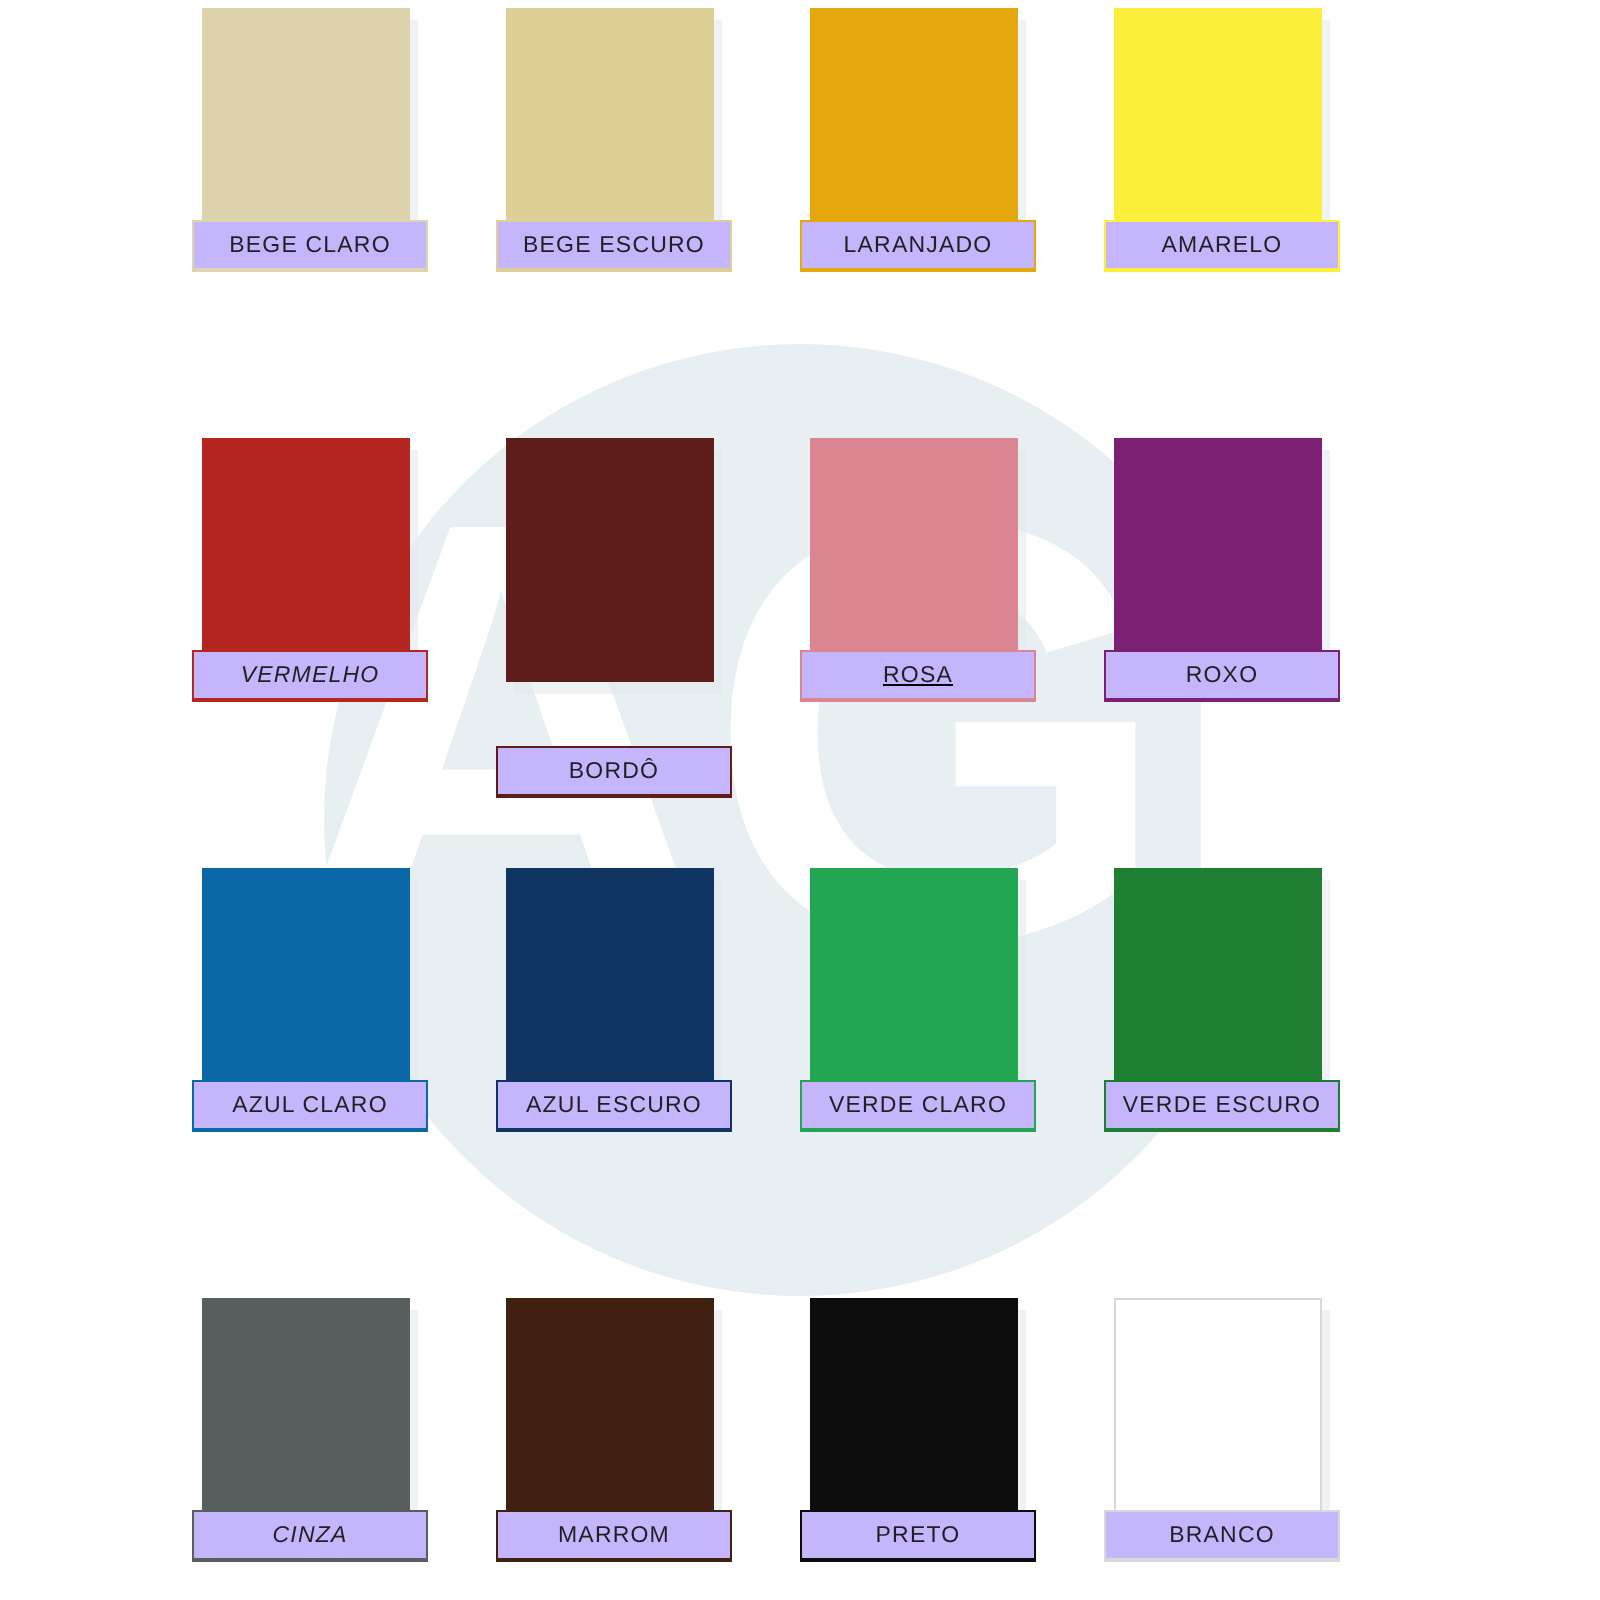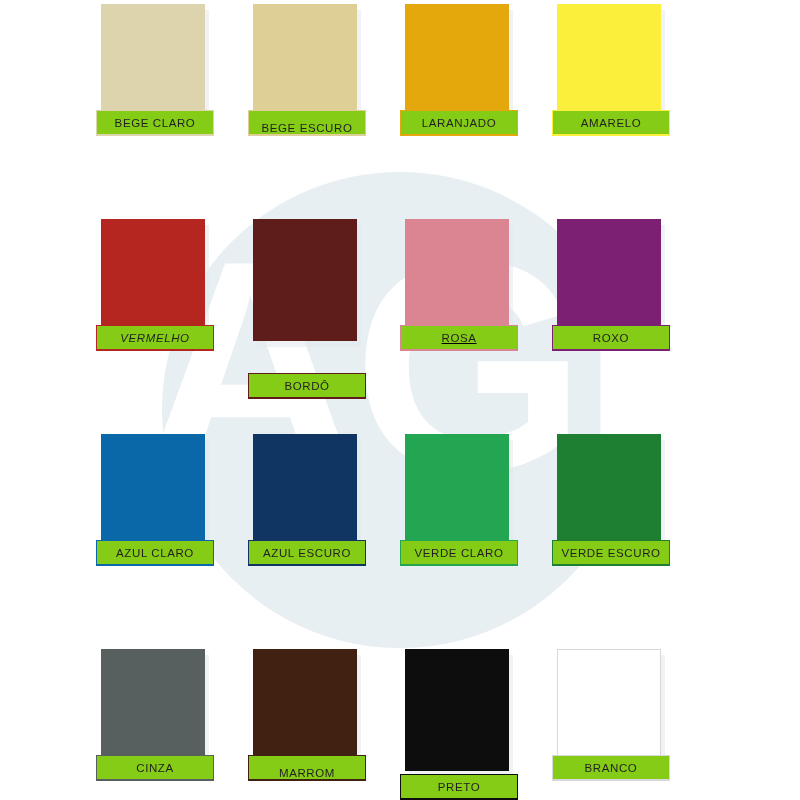--- a/index.html
+++ b/index.html
@@ -69,21 +69,21 @@
     width: 104px;
     height: 122px;
   }
 
   .swatch-label-box {
     position: absolute;
     left: 0px;
     top: 108px;
     width: 118px;
     height: 26px;
-    background: #84cc16;
+    background: #c4b5fd;
     border: 1px solid #c9c9c9;
     border-bottom-width: 2px;
     box-sizing: border-box;
     display: flex;
     align-items: center;
     justify-content: center;
   }
 
   .swatch-label-text {
     font-size: 11.5px;
@@ -107,21 +107,21 @@
     <div class="swatch-cell">
       <div class="swatch-shadow"></div>
       <div class="swatch-chip" style="background: rgb(221, 212, 174);"></div>
       <div class="swatch-label-box" style="border-color: rgb(221, 212, 174);">
         <span class="swatch-label-text">BEGE CLARO</span>
       </div>
     </div>
     <div class="swatch-cell">
       <div class="swatch-shadow"></div>
       <div class="swatch-chip" style="background: rgb(221, 207, 150);"></div>
-      <div class="swatch-label-box" style="border-color: rgb(221, 207, 150); align-items: flex-end;">
+      <div class="swatch-label-box" style="border-color: rgb(221, 207, 150);">
         <span class="swatch-label-text">BEGE ESCURO</span>
       </div>
     </div>
     <div class="swatch-cell">
       <div class="swatch-shadow"></div>
       <div class="swatch-chip" style="background: rgb(229, 168, 12);"></div>
       <div class="swatch-label-box" style="border-color: rgb(229, 168, 12); justify-content: center;">
         <span class="swatch-label-text">LARANJADO</span>
       </div>
     </div>
@@ -184,35 +184,35 @@
     <div class="swatch-cell">
       <div class="swatch-shadow"></div>
       <div class="swatch-chip" style="background: rgb(30, 127, 51);"></div>
       <div class="swatch-label-box" style="border-color: rgb(30, 127, 51);">
         <span class="swatch-label-text">VERDE ESCURO</span>
       </div>
     </div>
     <div class="swatch-cell">
       <div class="swatch-shadow"></div>
       <div class="swatch-chip" style="background: rgb(88, 95, 95);"></div>
-      <div class="swatch-label-box" style="border-color: rgb(88, 95, 95);">
+      <div class="swatch-label-box" style="border-color: rgb(88, 95, 95); font-style: italic;">
         <span class="swatch-label-text">CINZA</span>
       </div>
     </div>
     <div class="swatch-cell">
       <div class="swatch-shadow"></div>
       <div class="swatch-chip" style="background: rgb(64, 33, 18);"></div>
-      <div class="swatch-label-box" style="border-color: rgb(64, 33, 18); align-items: flex-end;">
+      <div class="swatch-label-box" style="border-color: rgb(64, 33, 18);">
         <span class="swatch-label-text">MARROM</span>
       </div>
     </div>
     <div class="swatch-cell">
       <div class="swatch-shadow"></div>
       <div class="swatch-chip" style="background: rgb(13, 13, 13);"></div>
-      <div class="swatch-label-box" style="border-color: rgb(13, 13, 13); margin-top: 19px;">
+      <div class="swatch-label-box" style="border-color: rgb(13, 13, 13);">
         <span class="swatch-label-text">PRETO</span>
       </div>
     </div>
     <div class="swatch-cell">
       <div class="swatch-shadow"></div>
       <div class="swatch-chip" style="background: rgb(255, 255, 255); border: 1px solid rgb(216, 216, 216); box-sizing: border-box;"></div>
       <div class="swatch-label-box" style="border-color: rgb(216, 216, 216);">
         <span class="swatch-label-text">BRANCO</span>
       </div>
     </div>

